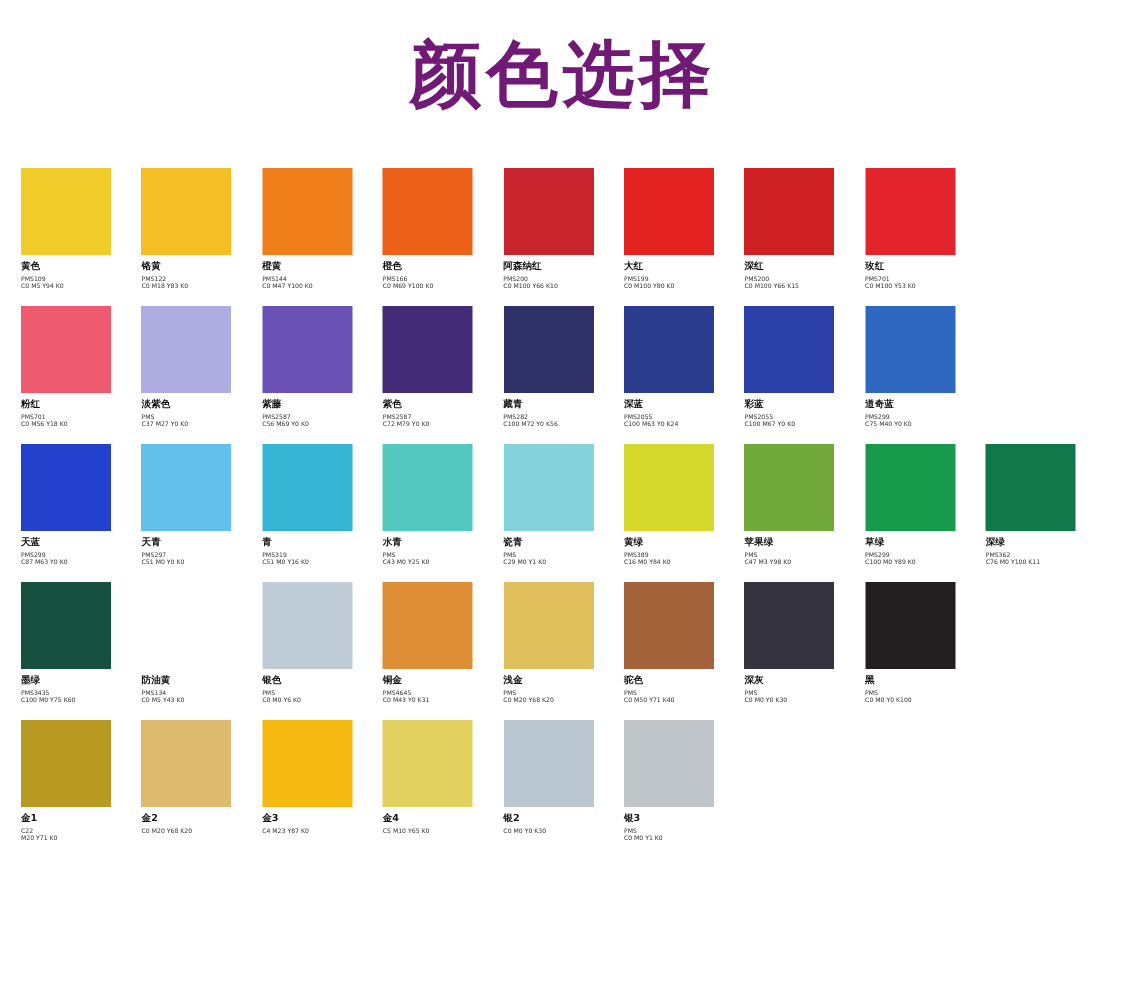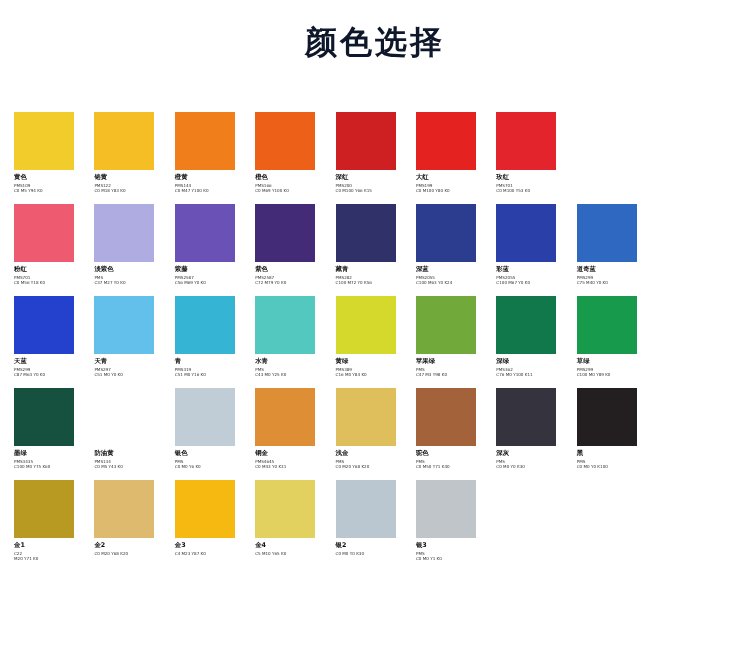--- a/index.html
+++ b/index.html
@@ -26,25 +26,25 @@
 
   
   .title-wrap {
     width: 100%;
     text-align: center;
     padding-top: 26px;
     height: 84px;
     box-sizing: border-box;
   }
   .page-title {
-    font-size: 32px;
+    font-size: 48px;
     font-weight: bold;
     letter-spacing: 3px;
     line-height: 1;
-    color: #0f172a;
+    color: #701a75;
     font-family: "DejaVu Sans", "Liberation Sans", sans-serif;
   }
 
   
   .grid {
     position: absolute;
     top: 112px;
     left: 14px;
     width: 724px;
     display: flex;
@@ -131,36 +131,44 @@
         </div>
         <div class="cell">
           <div class="swatch" style="background: rgb(236, 96, 24);"></div>
           <div class="cell-text">
             <div class="c-name">橙色</div>
             <div class="c-pms">PMS166</div>
             <div class="c-cmyk">C0 M69 Y100 K0</div>
           </div>
         </div>
         <div class="cell">
+          <div class="swatch" style="background: rgb(201, 37, 47);"></div>
+          <div class="cell-text">
+            <div class="c-name">阿森纳红</div>
+            <div class="c-pms">PMS200</div>
+            <div class="c-cmyk">C0 M100 Y66 K10</div>
+          </div>
+        </div>
+        <div class="cell">
+          <div class="swatch" style="background: rgb(228, 35, 32);"></div>
+          <div class="cell-text">
+            <div class="c-name">大红</div>
+            <div class="c-pms">PMS199</div>
+            <div class="c-cmyk">C0 M100 Y80 K0</div>
+          </div>
+        </div>
+        <div class="cell">
           <div class="swatch" style="background: rgb(206, 31, 35);"></div>
           <div class="cell-text">
             <div class="c-name">深红</div>
             <div class="c-pms">PMS200</div>
             <div class="c-cmyk">C0 M100 Y66 K15</div>
           </div>
         </div>
         <div class="cell">
-          <div class="swatch" style="background: rgb(228, 35, 32);"></div>
-          <div class="cell-text">
-            <div class="c-name">大红</div>
-            <div class="c-pms">PMS199</div>
-            <div class="c-cmyk">C0 M100 Y80 K0</div>
-          </div>
-        </div>
-        <div class="cell">
           <div class="swatch" style="background: rgb(227, 36, 44);"></div>
           <div class="cell-text">
             <div class="c-name">玫红</div>
             <div class="c-pms">PMS701</div>
             <div class="c-cmyk">C0 M100 Y53 K0</div>
           </div>
         </div>
       </div>
       <div class="grid-row">
         <div class="cell">
@@ -255,51 +263,59 @@
         </div>
         <div class="cell">
           <div class="swatch" style="background: rgb(83, 200, 190);"></div>
           <div class="cell-text">
             <div class="c-name">水青</div>
             <div class="c-pms">PMS</div>
             <div class="c-cmyk">C43 M0 Y25 K0</div>
           </div>
         </div>
         <div class="cell">
+          <div class="swatch" style="background: rgb(133, 211, 218);"></div>
+          <div class="cell-text">
+            <div class="c-name">瓷青</div>
+            <div class="c-pms">PMS</div>
+            <div class="c-cmyk">C29 M0 Y1 K0</div>
+          </div>
+        </div>
+        <div class="cell">
           <div class="swatch" style="background: rgb(212, 217, 43);"></div>
           <div class="cell-text">
             <div class="c-name">黄绿</div>
             <div class="c-pms">PMS389</div>
             <div class="c-cmyk">C16 M0 Y84 K0</div>
           </div>
         </div>
         <div class="cell">
           <div class="swatch" style="background: rgb(114, 169, 59);"></div>
           <div class="cell-text">
             <div class="c-name">苹果绿</div>
             <div class="c-pms">PMS</div>
             <div class="c-cmyk">C47 M3 Y98 K0</div>
           </div>
         </div>
         <div class="cell">
+          <div class="swatch" style="background: rgb(24, 154, 76);"></div>
+          <div class="cell-text">
+            <div class="c-name">草绿</div>
+            <div class="c-pms">PMS299</div>
+            <div class="c-cmyk">C100 M0 Y89 K0</div>
+          </div>
+        </div>
+        <div class="cell">
           <div class="swatch" style="background: rgb(16, 120, 74);"></div>
           <div class="cell-text">
             <div class="c-name">深绿</div>
             <div class="c-pms">PMS362</div>
             <div class="c-cmyk">C76 M0 Y100 K11</div>
           </div>
         </div>
-        <div class="cell">
-          <div class="swatch" style="background: rgb(24, 154, 76);"></div>
-          <div class="cell-text">
-            <div class="c-name">草绿</div>
-            <div class="c-pms">PMS299</div>
-            <div class="c-cmyk">C100 M0 Y89 K0</div>
-          </div>
-        </div>
       </div>
       <div class="grid-row">
         <div class="cell">
           <div class="swatch" style="background: rgb(22, 80, 63);"></div>
           <div class="cell-text">
             <div class="c-name">墨绿</div>
             <div class="c-pms">PMS3435</div>
             <div class="c-cmyk">C100 M0 Y75 K60</div>
           </div>
         </div>

